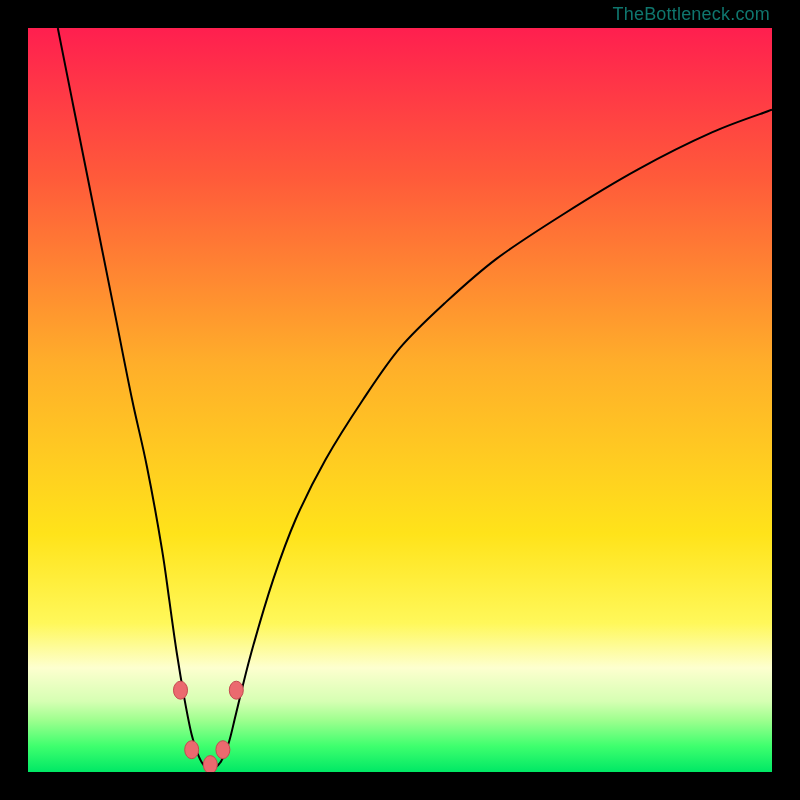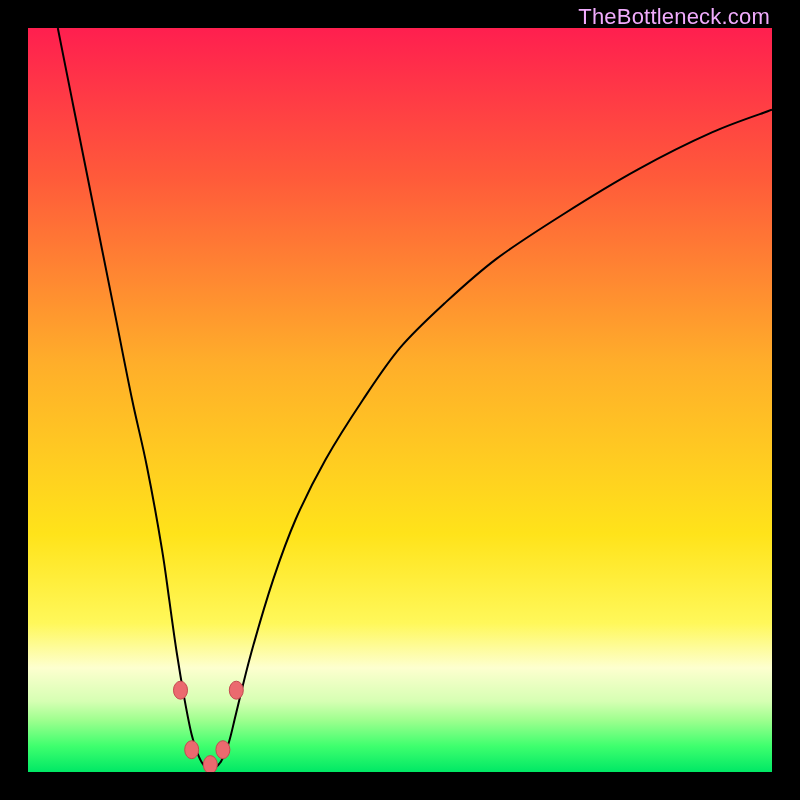--- a/index.html
+++ b/index.html
@@ -23,23 +23,23 @@
     position: absolute;
     left: 0;
     top: 0;
     width: 744px;
     height: 744px;
   }
   .watermark {
     position: absolute;
     top: 4px;
     right: 30px;
-    font-size: 22px;
+    font-size: 18px;
     font-weight: 500;
-    color: #f0abfc;
+    color: #0f766e;
     letter-spacing: 0.2px;
     font-family: Arial, Helvetica, sans-serif;
   }
   svg {
     display: block;
   }
 </style>
 </head>
 <body>
 

